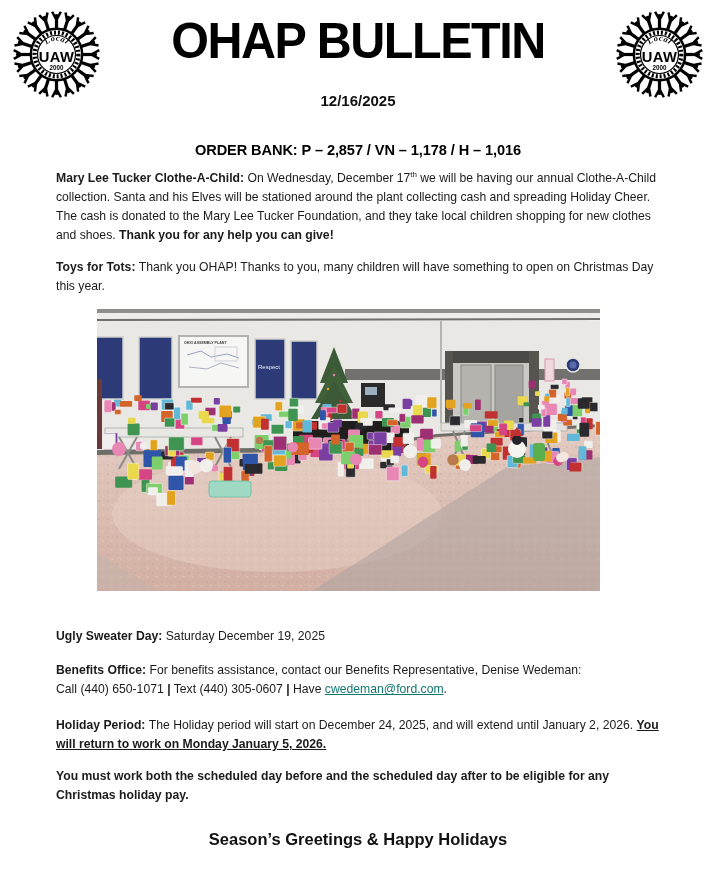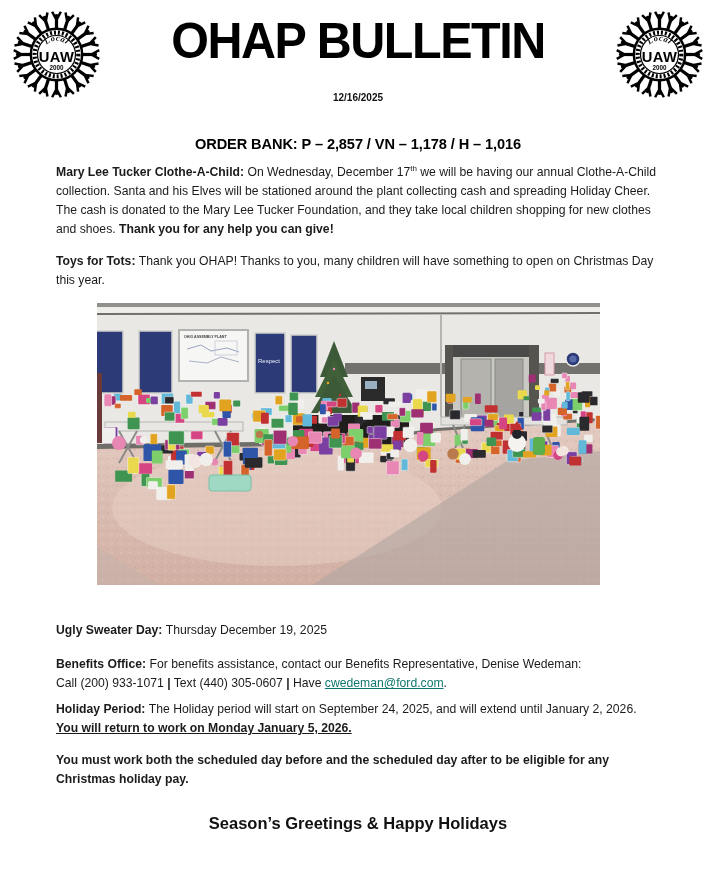--- a/index.html
+++ b/index.html
@@ -4,26 +4,26 @@
 <style>
   html,body{margin:0;padding:0;background:#fff;}
   .page{position:relative;width:716px;height:880px;background:#ffffff;overflow:hidden;
         font-family:"Liberation Sans",sans-serif;color:#1c1c1c;}
   .logo{position:absolute;top:7px;width:95px;height:95px;}
   .logo.left{left:9px;}
   .logo.right{left:612px;}
   h1.title{margin:15px 108px 0;text-align:center;font-size:50px;line-height:1.06;
            font-weight:800;letter-spacing:-1.5px;color:#000;white-space:nowrap;
            transform:scaleX(.97);transform-origin:center;}
-  .date{margin-top:24px;text-align:center;font-size:10px;font-weight:700;color:#111;}
+  .date{margin-top:24px;text-align:center;font-size:15px;font-weight:700;color:#111;}
   .orderbank{margin-top:33px;text-align:center;font-size:14.6px;font-weight:700;color:#000;letter-spacing:-.1px;}
   .body{margin:11px 56px 0;font-size:12.2px;line-height:1.55;color:#1b1b1b;}
   .para{margin:0;}
   .mb13{margin-bottom:13px}.mb14{margin-bottom:14px}.mb15{margin-bottom:15px}
-  .mb17{margin-bottom:7px}
+  .mb17{margin-bottom:17px}
   .b{font-weight:700;}
   .u{text-decoration:underline;}
   sup{font-size:8px;line-height:0;}
   .link{color:#0f766e;text-decoration:underline;cursor:pointer;}
   figure.photo{width:503px;height:282px;margin:0 0 36px 41px;padding:0;}
   figure.photo svg{display:block;}
   .closing{margin-top:22px;text-align:center;font-size:16.5px;font-weight:700;color:#111;}
 </style>
 </head>
 <body>
@@ -698,20 +698,20 @@
     <rect x="112" y="172" width="42" height="16" rx="3" fill="#9fd9c3" stroke="#7bbfa6"></rect>
     <circle cx="420" cy="140" r="9" fill="#f4f3f0"></circle>
     <circle cx="420" cy="131" r="5" fill="#23232a"></circle>
     <polygon points="414,127 426,127 420,118" fill="#c23131"></polygon>
     <rect x="436" y="134" width="12" height="18" rx="3" fill="#5cae4e"></rect>
     <circle cx="22" cy="140" r="7" fill="#e887b4"></circle>
   </g>
 </svg>
       </figure>
 
-    <p class="para mb15"><span class="b">Ugly Sweater Day: </span><span>Thursday December 19, 2025</span></p>
-    <p class="para mb17"><span class="b">Benefits Office: </span><span>For benefits assistance, contact our Benefits Representative, Denise Wedeman:</span><br><span>Call (200) 933-1071 </span><span class="b">|</span><span> Text (440) 305-0607 </span><span class="b">|</span><span> Have </span><span class="link">cwedeman@ford.com</span><span>.</span></p>
-    <p class="para mb13"><span class="b">Holiday Period: </span><span>The Holiday period will start on September 24, 2025, and will extend until January 2, 2026. </span><span class="b u">You will return to work on Monday January 5, 2026.</span></p>
+    <p class="para mb15"><span class="b">Ugly Sweater Day: </span><span>Saturday December 19, 2025</span></p>
+    <p class="para mb17"><span class="b">Benefits Office: </span><span>For benefits assistance, contact our Benefits Representative, Denise Wedeman:</span><br><span>Call (440) 650-1071 </span><span class="b">|</span><span> Text (440) 305-0607 </span><span class="b">|</span><span> Have </span><span class="link">cwedeman@ford.com</span><span>.</span></p>
+    <p class="para mb13"><span class="b">Holiday Period: </span><span>The Holiday period will start on December 24, 2025, and will extend until January 2, 2026. </span><span class="b u">You will return to work on Monday January 5, 2026.</span></p>
     <p class="para"><span class="b">You must work both the scheduled day before and the scheduled day after to be eligible for any Christmas holiday pay.</span></p>
 
     <div class="closing">Season’s Greetings &amp; Happy Holidays</div>
   </div>
 </div>
 
 </body></html>

